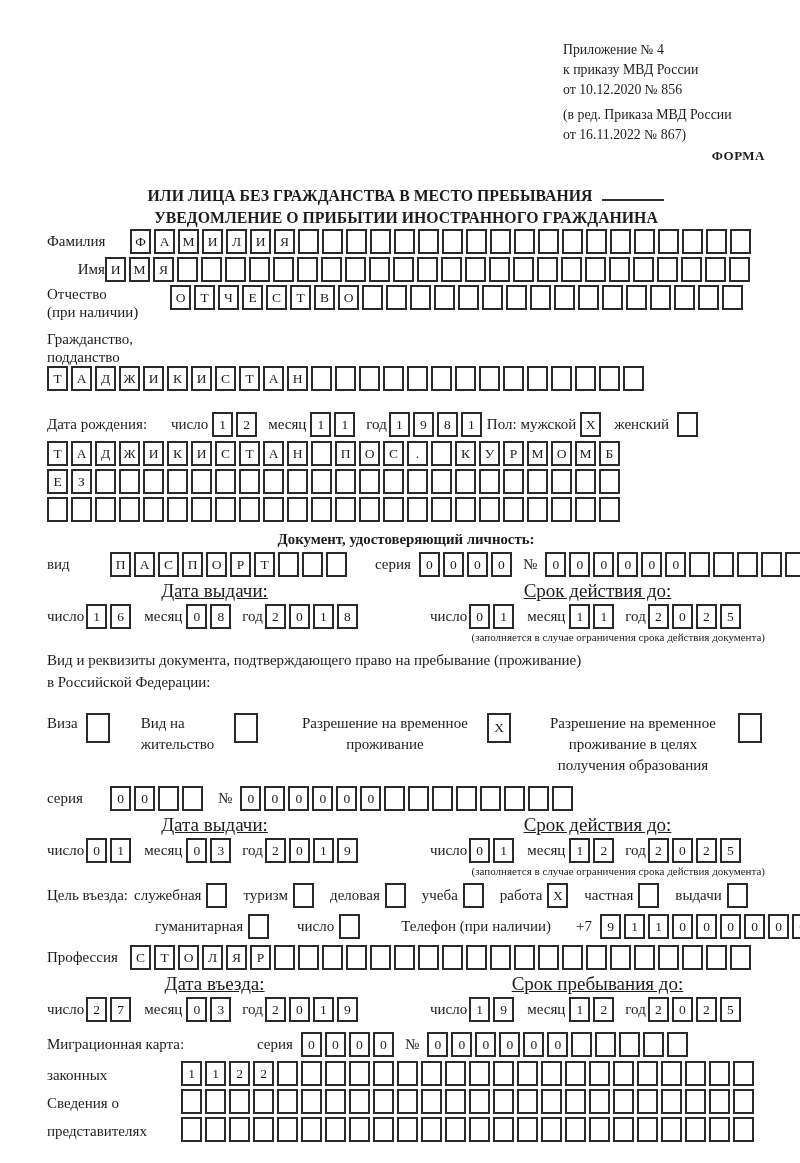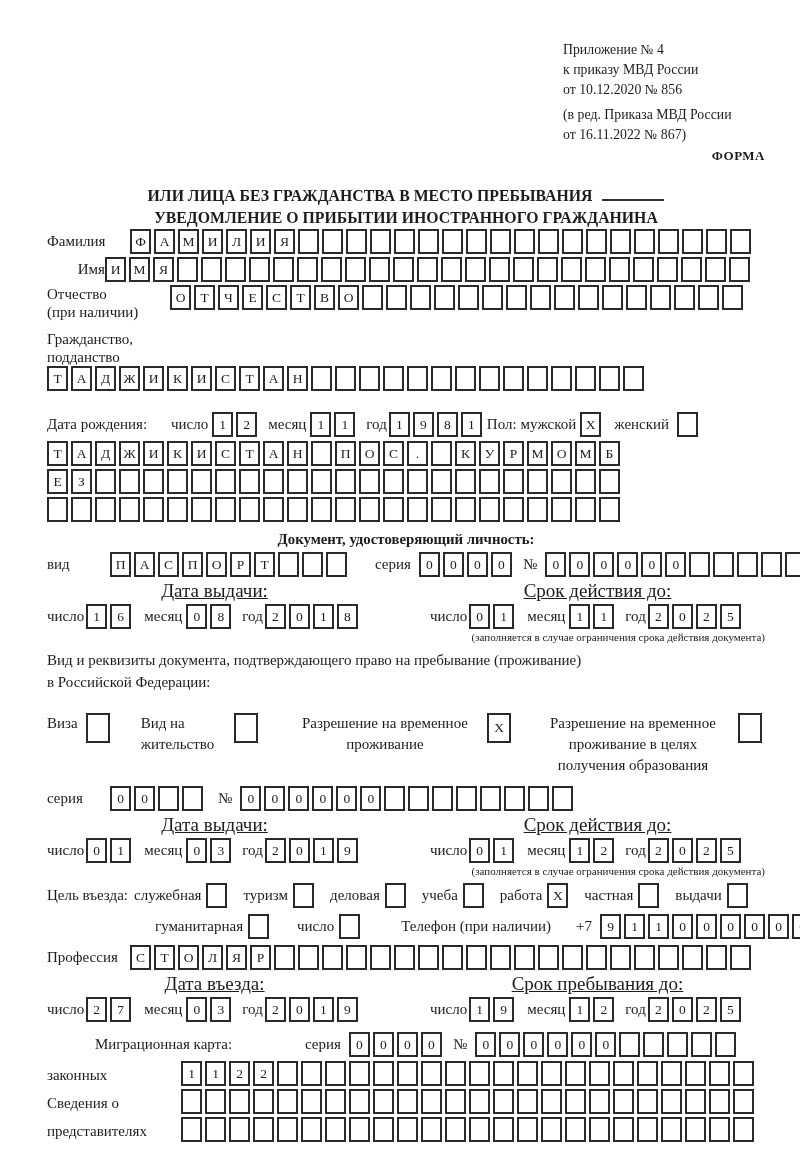--- a/index.html
+++ b/index.html
@@ -665,21 +665,21 @@
       <span class="lbl mr2">год</span>
       <span class="boxes">
           <span class="box filled">2</span>
           <span class="box filled">0</span>
           <span class="box filled">2</span>
           <span class="box filled">5</span>
         </span>
     </div>
   </div>
 
-  <div class="row" style="margin-top:10px;margin-left:48px;">
+  <div class="row" style="margin-top:10px;">
     <span class="lbl w165">Миграционная карта:</span>
     <span class="lbl ml45 mr8">серия</span>
     <span class="boxes">
         <span class="box filled">0</span>
         <span class="box filled">0</span>
         <span class="box filled">0</span>
         <span class="box filled">0</span>
       </span>
     <span class="lbl ml8 mr8">№</span>
     <span class="boxes">

